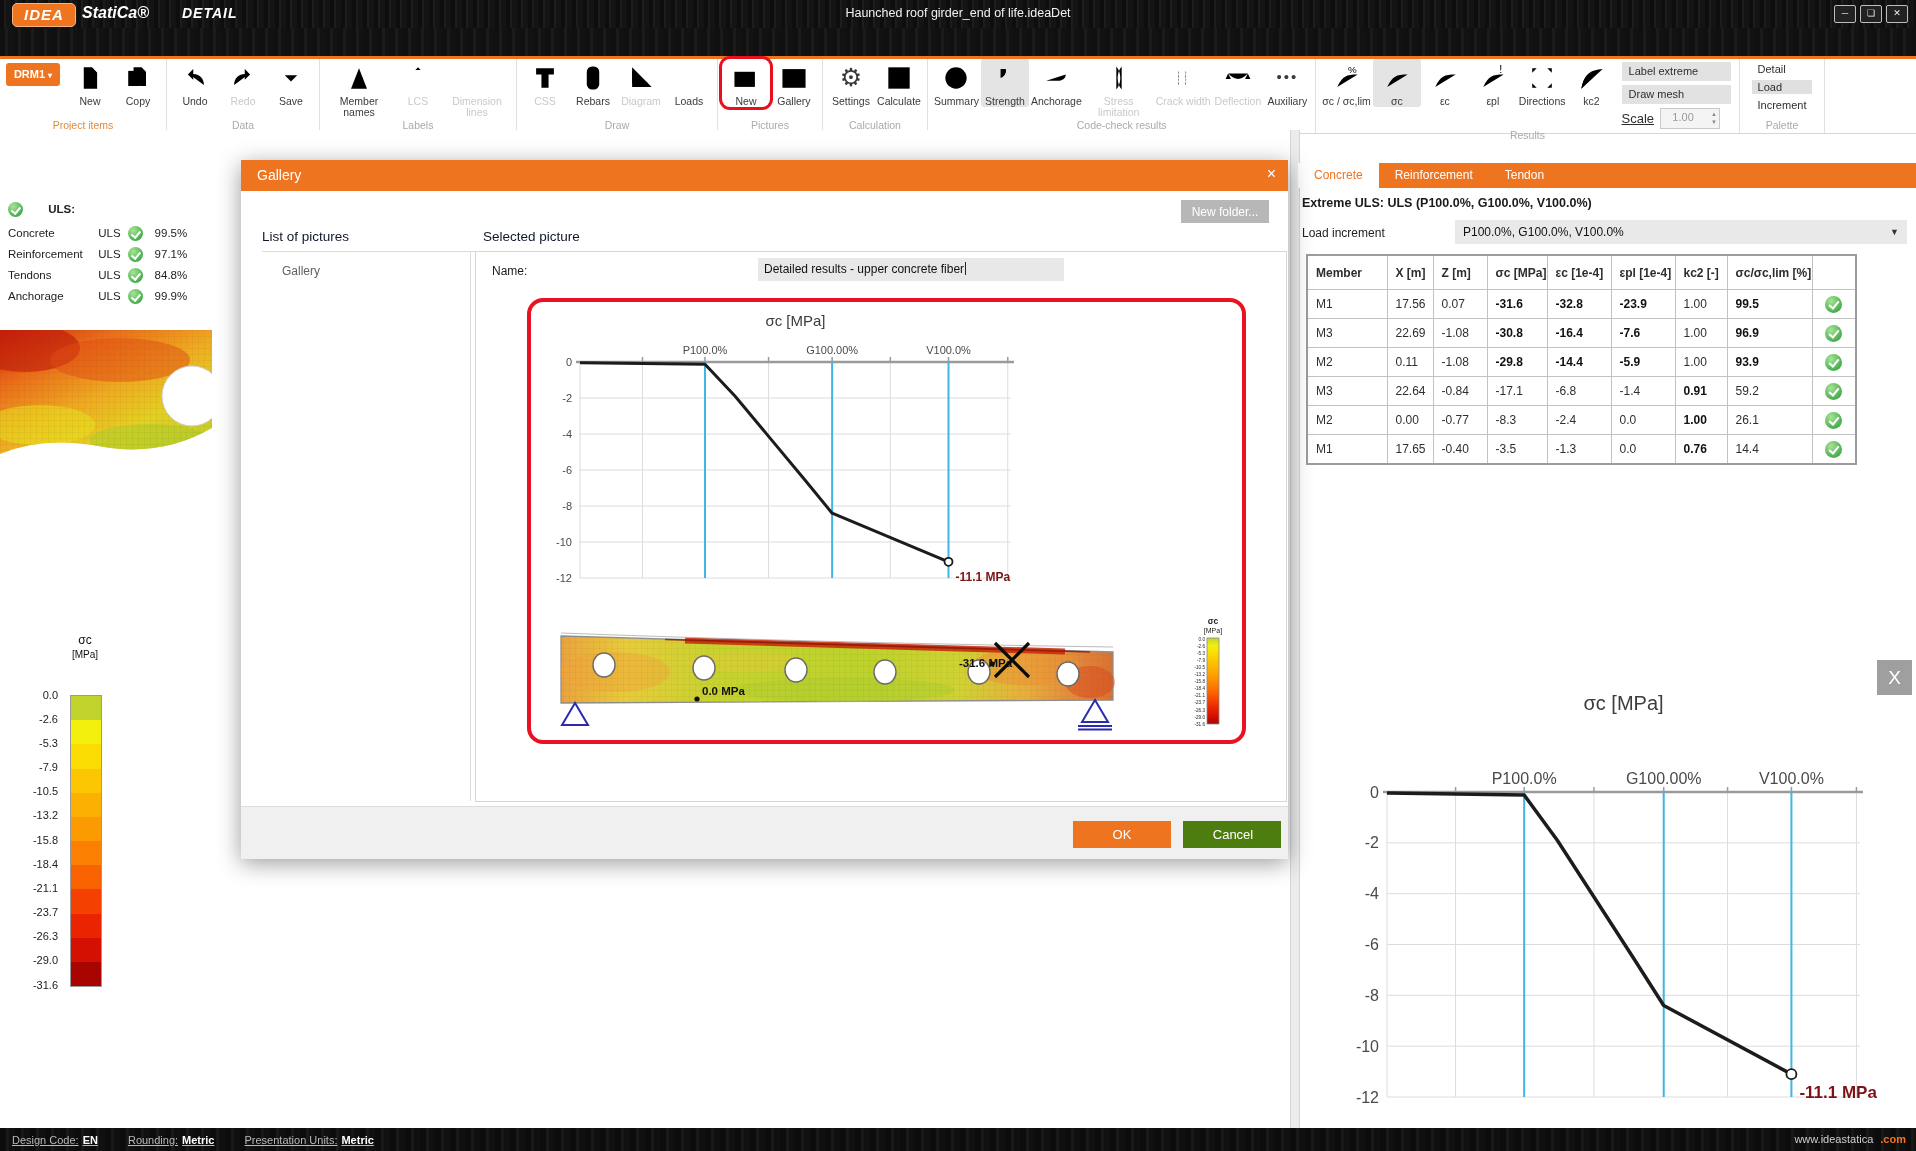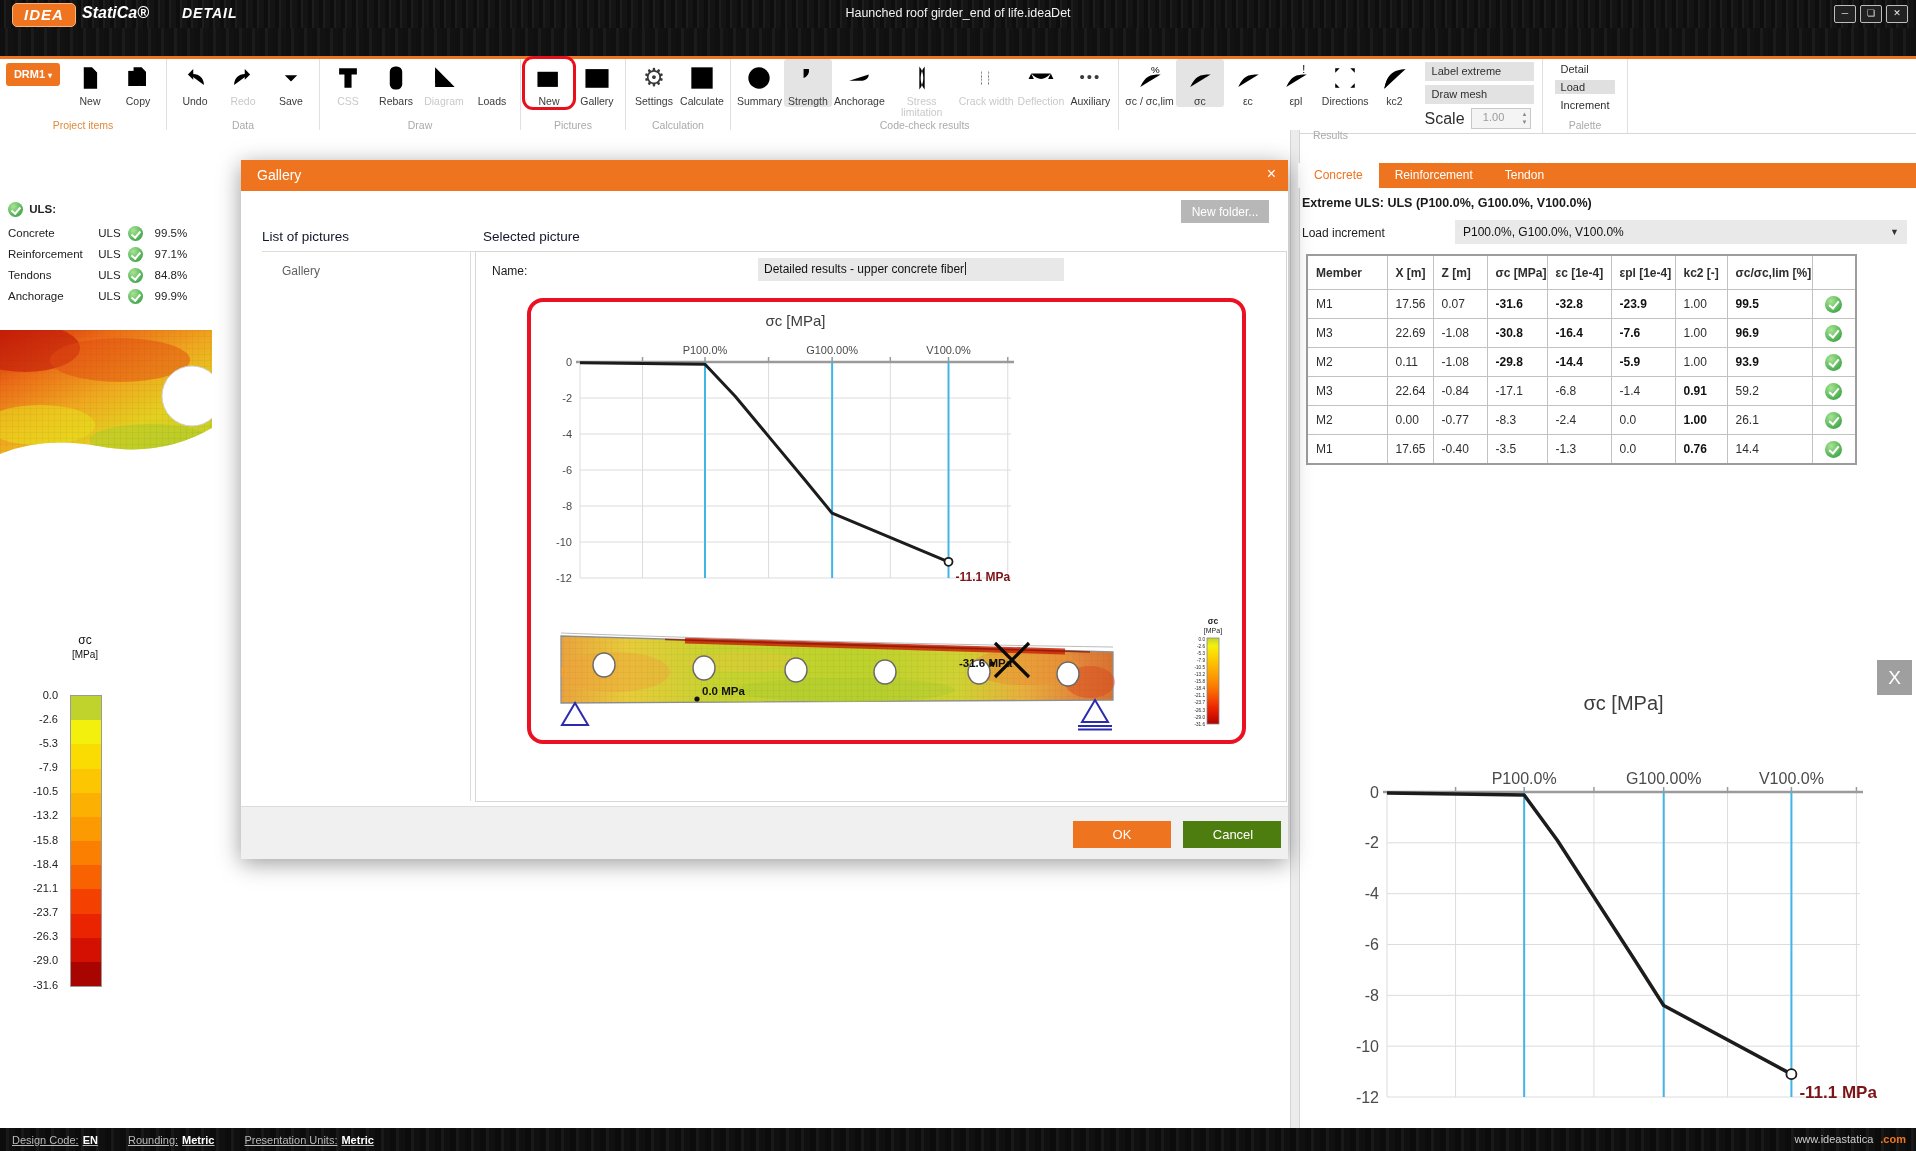--- a/index.html
+++ b/index.html
@@ -41,21 +41,21 @@
   .glab.o{color:#e08a3c;}
   .ric{width:32px;height:32px;color:#3a3a3a;}
   .dis .ric{color:#cacaca;}
   .uni{font-size:25px;line-height:30px;height:32px;color:#3a3a3a;}
   .drm{width:54px;height:23px;background:#ee7420;border-radius:3px;color:#fff;font-size:11px;font-weight:bold;
     text-align:center;line-height:23px;margin:4px 6px 0 2px;}
   .drm .car{font-size:8px;margin-left:3px;}
   .rcol{display:flex;flex-direction:column;gap:4px;padding:3px 4px 0 6px;}
   .rtoggle{width:102px;height:19px;background:#e2e2e2;color:#2e2e2e;font-size:11px;line-height:19px;padding-left:7px;}
   .scalerow{display:flex;align-items:center;gap:6px;}
-  .scalelbl{font-size:16px;color:#2e2e2e;}
+  .scalelbl{font-size:13px;color:#2e2e2e;text-decoration:underline;}
   .spin{width:58px;height:19px;background:#f4f4f4;border:1px solid #c9c9c9;position:relative;}
   .spin .val{position:absolute;left:0;top:2px;width:44px;text-align:center;font-size:11px;color:#9a9a9a;}
   .spin .ar{position:absolute;right:2px;font-size:6px;color:#8a8a8a;line-height:7px;}
   .palcol{display:flex;flex-direction:column;gap:4px;padding:3px 8px 0 8px;}
   .palitem{font-size:11px;color:#2e2e2e;padding:1px 6px;}
   .palitem.sel{background:#e0e0e0;}
   
   #canvas{left:0;top:130px;width:1290px;height:998px;background:#fff;}
   .sumrow{position:absolute;font-size:11.5px;color:#222;}
   .chk{width:15px;height:15px;border-radius:50%;display:inline-block;position:relative;vertical-align:middle;
@@ -319,20 +319,43 @@
           <svg class="ric">
             <use href="#i-save"></use>
           </svg>
           <span class="rlab">Save</span>
         </div>
     </div>
     <div class="glab">Data</div>
   </div>
   <div class="rgroup">
     <div class="ritems">
+      <div class="ritem">
+          <svg class="ric">
+            <use href="#i-A"></use>
+          </svg>
+          <span class="rlab">Member names</span>
+        </div>
+      <div class="ritem dis">
+          <svg class="ric">
+            <use href="#i-lcs"></use>
+          </svg>
+          <span class="rlab">LCS</span>
+        </div>
+      <div class="ritem dis">
+          <svg class="ric">
+            <use href="#i-dim"></use>
+          </svg>
+          <span class="rlab">Dimension lines</span>
+        </div>
+    </div>
+    <div class="glab">Labels</div>
+  </div>
+  <div class="rgroup">
+    <div class="ritems">
       <div class="ritem dis">
           <svg class="ric">
             <use href="#i-css"></use>
           </svg>
           <span class="rlab">CSS</span>
         </div>
       <div class="ritem">
           <svg class="ric">
             <use href="#i-rebars"></use>
           </svg>
@@ -492,21 +515,21 @@
       </div>
     </div>
     <div class="glab">Palette</div>
   </div>
 </div>
 
 <div id="canvas" class="abs">
 
   <div class="sumrow" style="left:8px;top:72px;font-weight:bold">
     <span class="chk"></span>
-    <b style="margin-left:3px">ULS:</b>
+    <b style="margin-left:22px">ULS:</b>
   </div>
   <div class="sumrow" style="left:8px;top:96px">
     <span style="display:inline-block;width:87px">Concrete</span>
     <span style="display:inline-block;width:27px">ULS</span>
     <span class="chk"></span>
     <span style="margin-left:8px">99.5%</span>
   </div>
   <div class="sumrow" style="left:8px;top:117px">
     <span style="display:inline-block;width:87px">Reinforcement</span>
     <span style="display:inline-block;width:27px">ULS</span>

